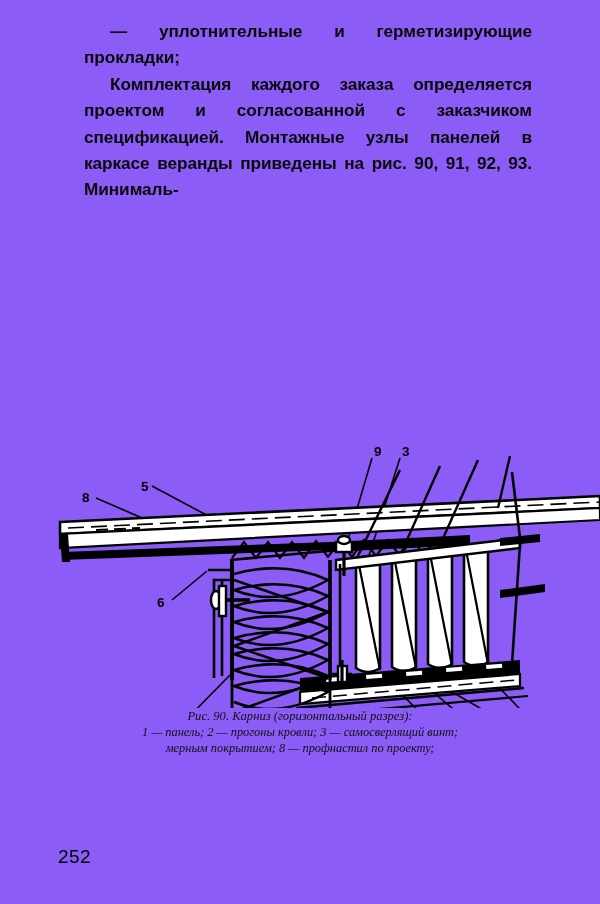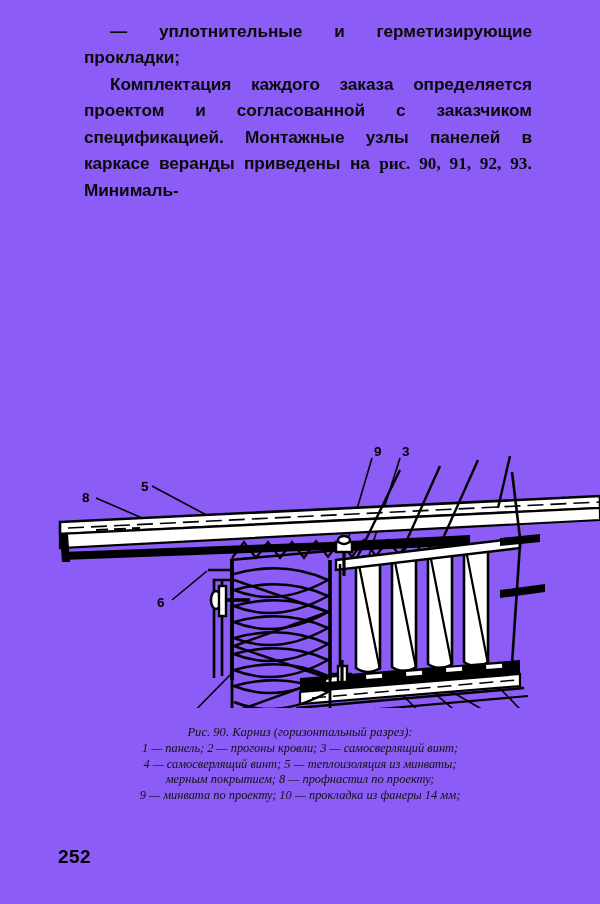--- a/index.html
+++ b/index.html
@@ -39,21 +39,20 @@
     text-align: justify;
   }
   .dash-item {
     text-indent: 26px;
   }
   .para-indent {
     text-indent: 26px;
   }
   .fig-ref {
     font-weight: 700;
-    font-family: Liberation Serif, serif;
   }
 
   
   .figure {
     position: absolute;
     left: 0;
     top: 208px;
     width: 600px;
     height: 500px;
   }
@@ -71,35 +70,34 @@
     font-family: "Liberation Serif", serif;
     font-style: italic;
     font-size: 12.4px;
     line-height: 15.4px;
     color: #111111;
   }
   .caption .cap-title {
     display: block;
     font-size: 12.6px;
     margin-bottom: 1px;
-    margin-top: 16px;
   }
   .caption .cap-line {
     display: block;
     font-style: italic;
   }
 
   
   .page-number {
     position: absolute;
     left: 58px;
     top: 846px;
     font-family: "Liberation Sans", sans-serif;
     font-size: 19px;
-    font-weight: 700;
+    font-weight: 400;
     letter-spacing: 0.4px;
     color: #000000;
   }
 
   .callout-text {
     font-family: "Liberation Sans", sans-serif;
     font-size: 13.5px;
     font-weight: 700;
     fill: #000000;
   }
@@ -316,20 +314,18 @@
         <text class="callout-text" x="528" y="577">10</text>
         <text class="callout-text" x="392" y="592">4</text>
       </g>
 
     </svg>
   </div>
 
   <div class="caption">
     <span class="cap-title">Рис. 90. Карниз (горизонтальный разрез):</span>
     <span class="cap-line">1 — панель; 2 — прогоны кровли; 3 — самосверлящий винт;</span>
-    <span class="cap-line">4 — самосверлящий винт; 5 — теплоизоляция из минваты;</span>
     <span class="cap-line">мерным покрытием; 8 — профнастил по проекту;</span>
-    <span class="cap-line">9 — минвата по проекту; 10 — прокладка из фанеры 14 мм;</span>
   </div>
 
   <div class="page-number">252</div>
 
 </div>
 
 </body></html>

